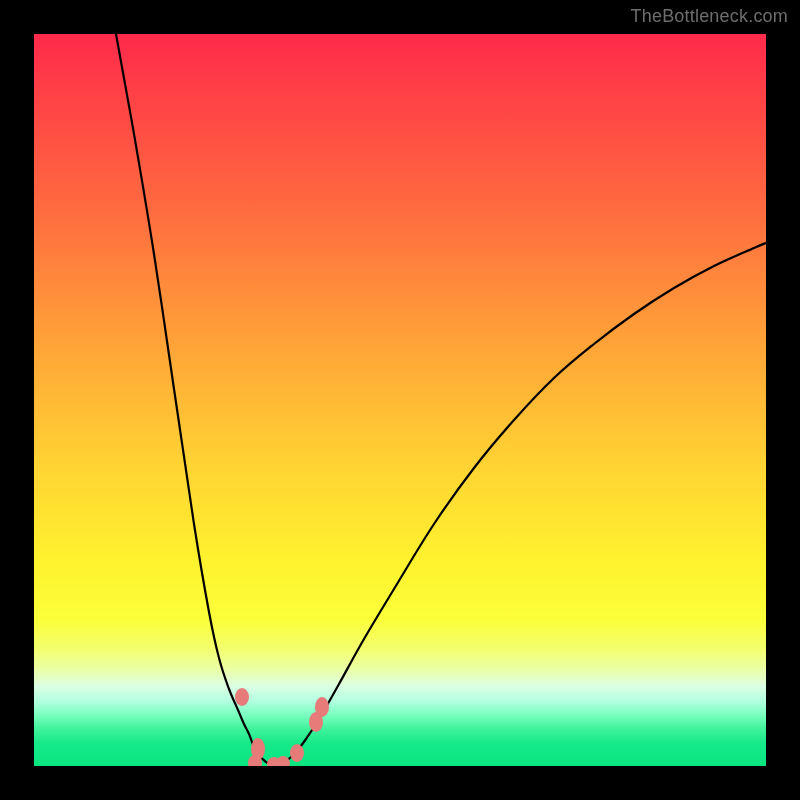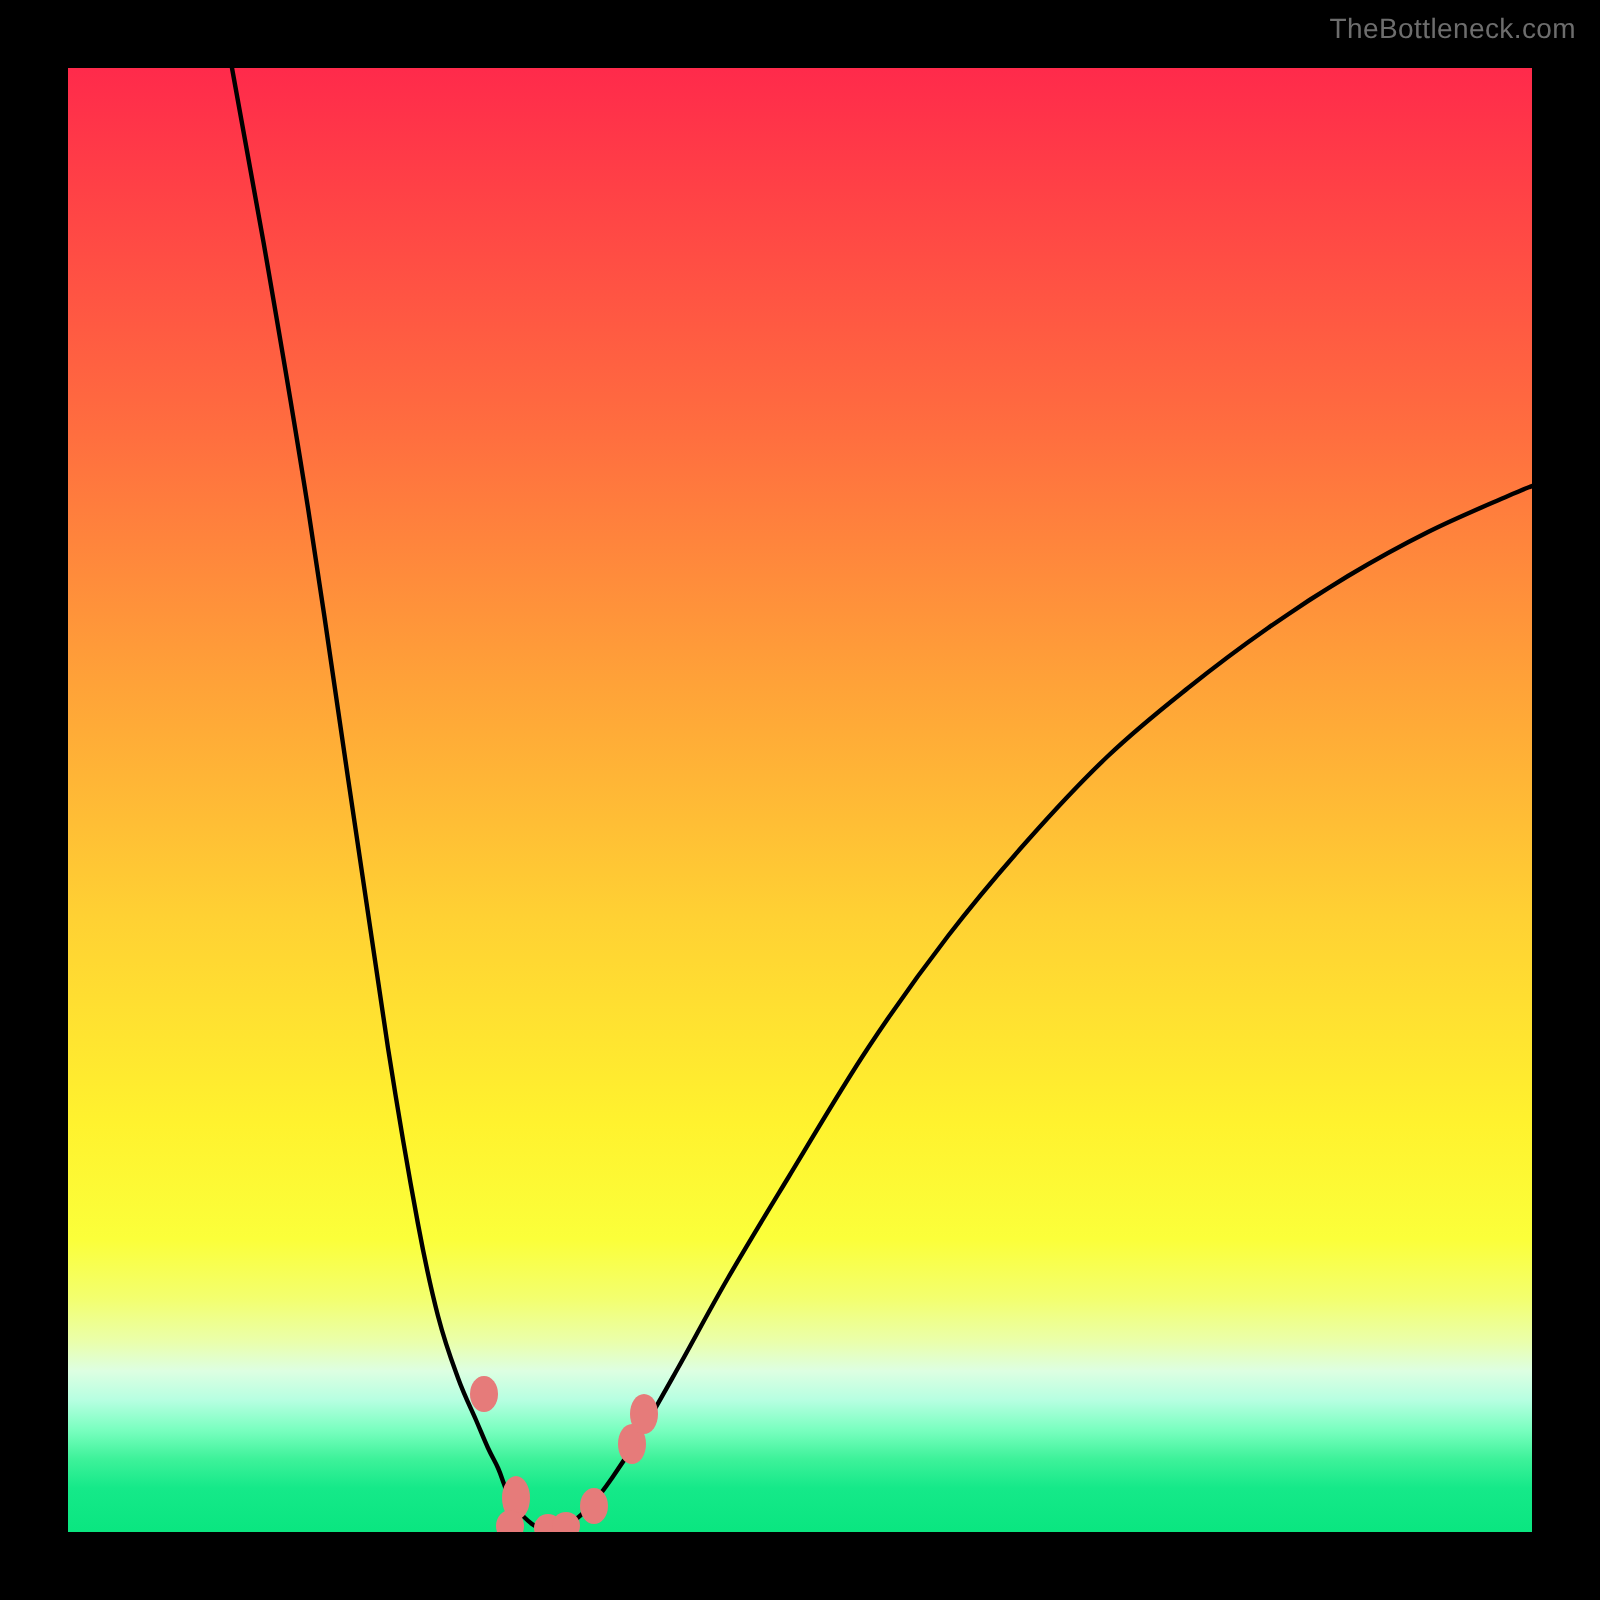--- a/index.html
+++ b/index.html
@@ -58,21 +58,21 @@
   .marker {
     position: absolute;
     background: #e67b7a;
     border-radius: 50%;
   }
   .attribution {
     position: absolute;
     top: 6px;
     right: 12px;
     font-family: Arial, Helvetica, sans-serif;
-    font-size: 14px;
+    font-size: 18px;
     color: #6d6d6d;
     letter-spacing: 0.2px;
   }
 </style>
 </head>
 <body>
 
 <div class="frame">
   <div class="attribution">TheBottleneck.com</div>
   <div class="plot">

